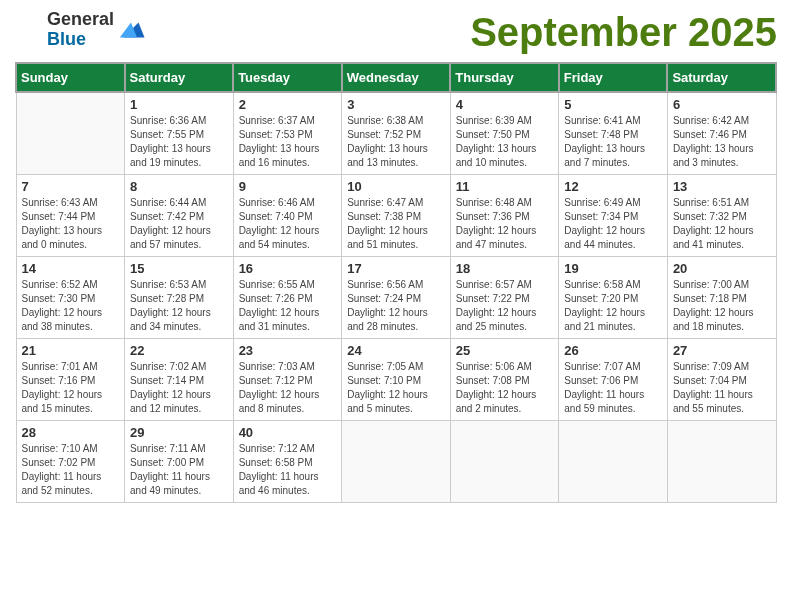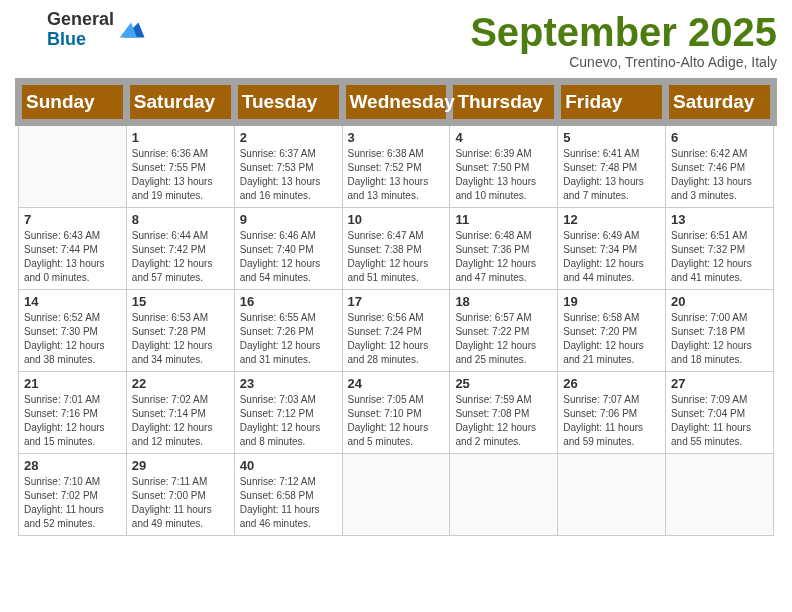--- a/index.html
+++ b/index.html
@@ -46,27 +46,27 @@
     .subtitle {
       font-size: 14px;
       color: #555;
     }
     table {
       width: 100%;
       border-collapse: collapse;
       table-layout: fixed;
     }
     thead th {
-      background-color: #a16207;
+      background-color: #15803d;
       color: #fff;
-      font-size: 19px;
+      font-size: 13px;
       font-weight: bold;
       padding: 6px 4px;
       text-align: left;
-      border: 7px solid #a3a3a3;
+      border: 2px solid #a3a3a3;
     }
     tbody td {
       vertical-align: top;
       border: 1px solid #ccc;
       padding: 4px 5px;
       font-size: 10.5px;
       color: #333;
       height: 80px;
     }
     .day-number {
@@ -96,21 +96,20 @@
         <span class="blue">Blue</span>
       </div>
     </div>
     <svg class="logo-icon" viewBox="0 0 40 40">
       <polygon points="10,30 30,10 38,30" fill="#1565c0"></polygon>
       <polygon points="5,30 20,10 28,30" fill="#42a5f5"></polygon>
     </svg>
   </div>
   <div class="title-block">
     <div class="month-title">September 2025</div>
-    <div class="subtitle">Cunevo, Trentino-Alto Adige, Italy</div>
   </div>
 </div>
 
 <table>
   <thead>
     <tr>
     <th>Sunday</th>
         <th>Saturday</th>
         <th>Tuesday</th>
         <th>Wednesday</th>
@@ -291,21 +290,21 @@
         </td>
         <td>
           <span class="day-number">24</span>
           <div class="day-info" style="white-space: pre-line;">Sunrise: 7:05 AM
 Sunset: 7:10 PM
 Daylight: 12 hours
 and 5 minutes.</div>
         </td>
         <td>
           <span class="day-number">25</span>
-          <div class="day-info" style="white-space: pre-line;">Sunrise: 7:59 AM
+          <div class="day-info" style="white-space: pre-line;">Sunrise: 5:06 AM
 Sunset: 7:08 PM
 Daylight: 12 hours
 and 2 minutes.</div>
         </td>
         <td>
           <span class="day-number">26</span>
           <div class="day-info" style="white-space: pre-line;">Sunrise: 7:07 AM
 Sunset: 7:06 PM
 Daylight: 11 hours
 and 59 minutes.</div>

